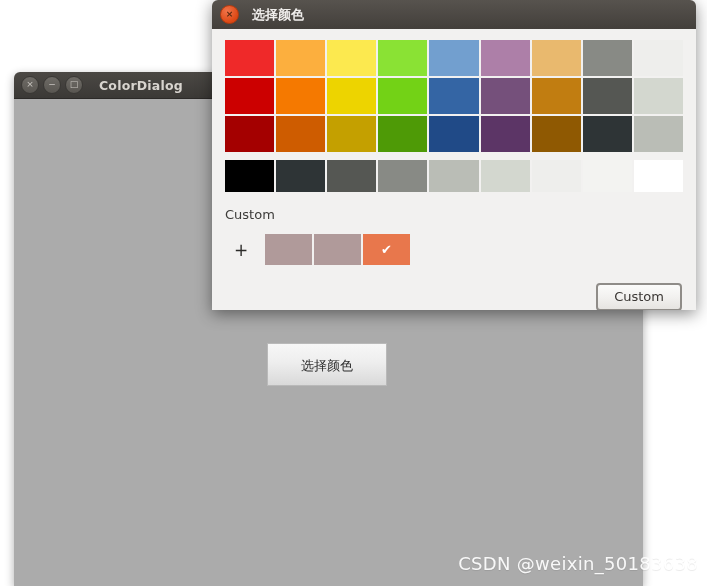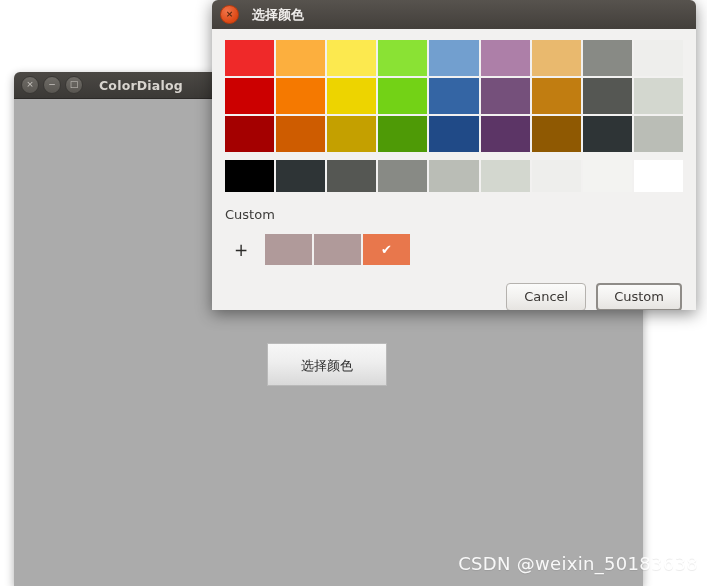--- a/index.html
+++ b/index.html
@@ -316,17 +316,16 @@
       <div id="custom-swatches" style="display:flex;">
           <div class="custom-swatch" style="background: rgb(176, 154, 154);"></div>
           <div class="custom-swatch" style="background: rgb(176, 154, 154);"></div>
           <div class="custom-swatch" style="background: rgb(232, 119, 76);">
             <span class="check">✔</span>
           </div>
         </div>
     </div>
 
     <div id="dialog-actions">
-      <div class="dlg-button">Cancel</div>
       <div class="dlg-button default">Custom</div>
     </div>
   </div>
 </div>
 
 </body></html>

